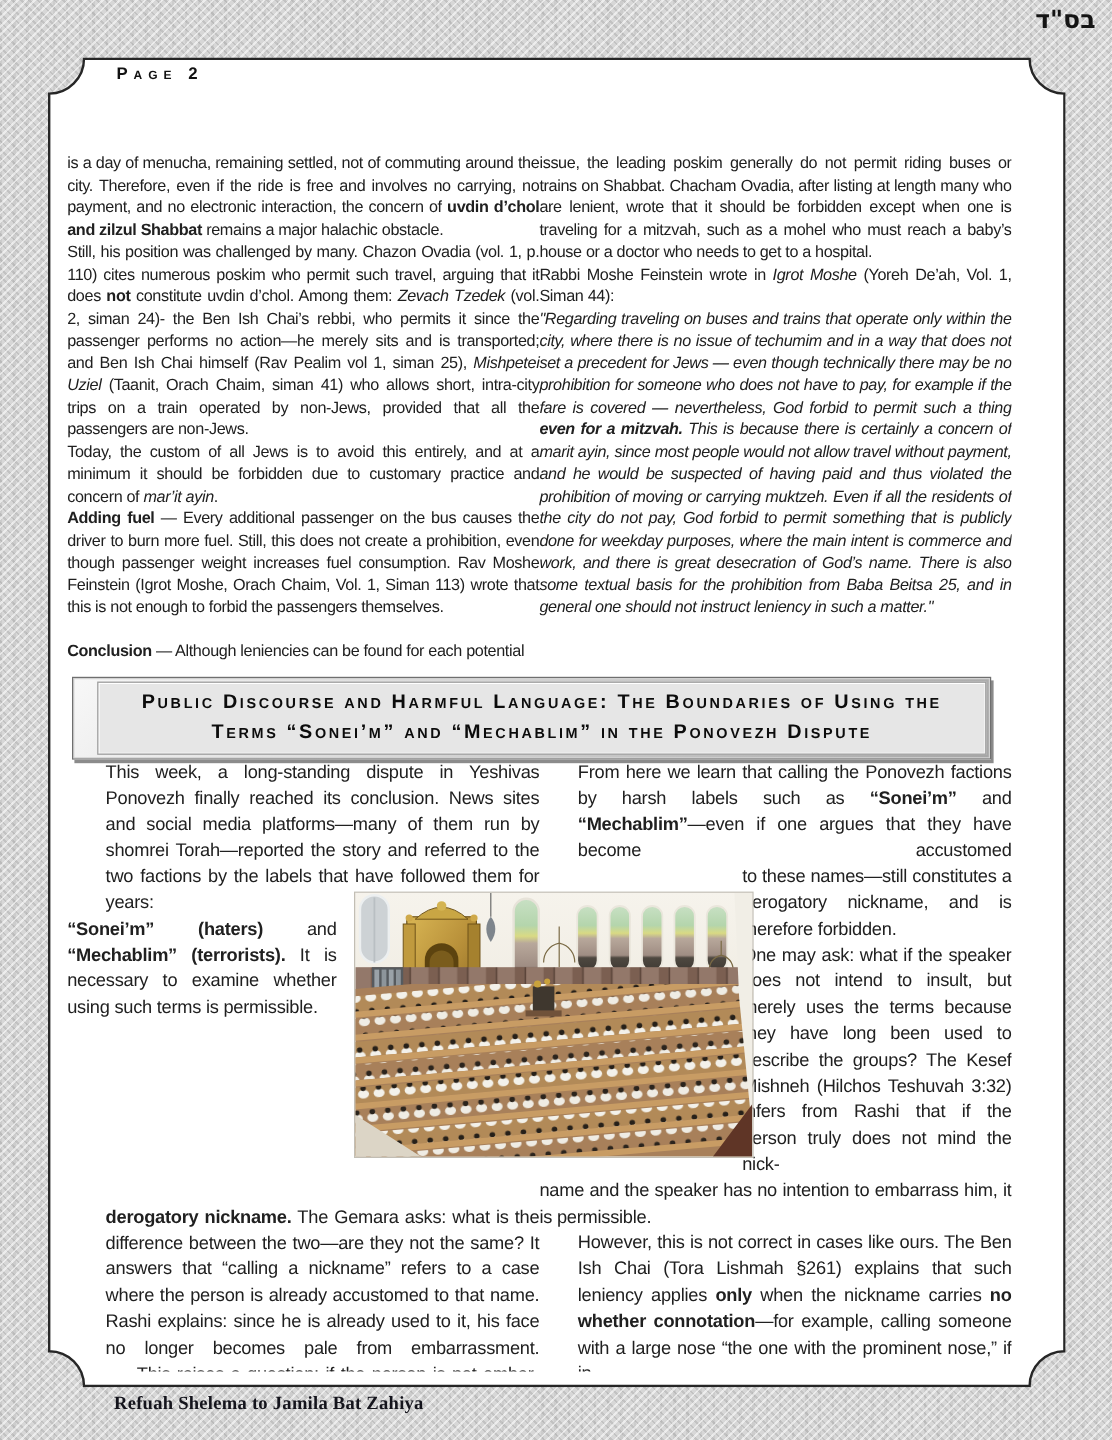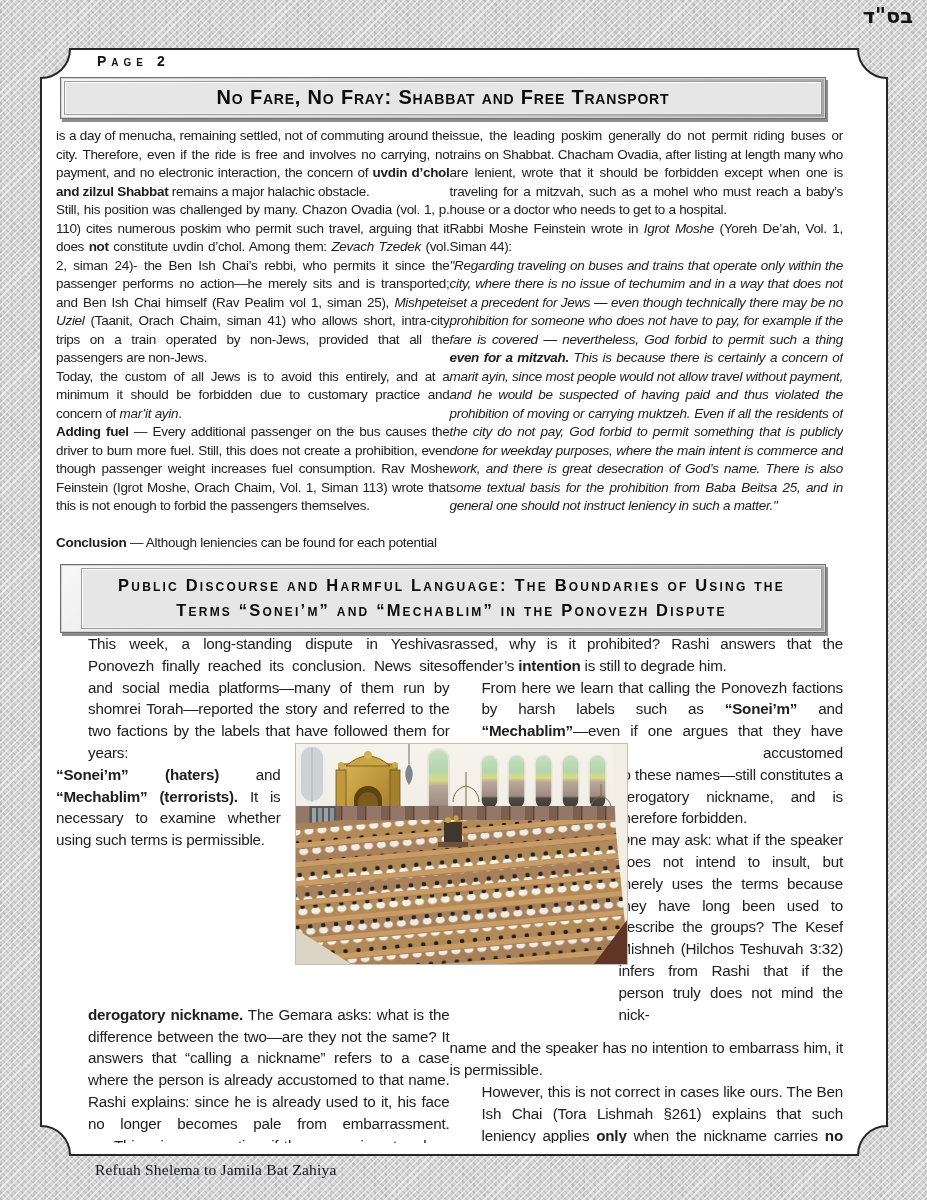--- a/index.html
+++ b/index.html
@@ -34,48 +34,43 @@
   .band1{top:79px;height:432px;overflow:hidden;}
   .band2{top:585px;height:510px;overflow:hidden;}
   .col{width:414px;text-align:justify;color:#202020;}
   .a1 .col{font-size:13.5px;line-height:18.5px;letter-spacing:-0.3px;}
   .a2 .col{font-size:15.2px;line-height:21.8px;letter-spacing:-0.2px;}
   .b{font-weight:bold;}
   .i{font-style:italic;}
   .tab{display:inline-block;width:26px;}
   .jl{text-align-last:justify;margin-left:32px;}
   .clr{clear:right;}
-  .cll{clear:left;margin-top:12px;}
+  .cll{clear:left;}
   .cut{display:block;}
   .cut-r{float:right;width:162px;height:240px;margin-left:7px;}
   .cut-l{float:left;width:162px;height:240px;margin-right:7px;}
   .photo{position:absolute;left:256px;top:696px;width:331px;height:220px;overflow:hidden;
        outline:1px solid #c2beb4;background:#efece4;}
   .footer{position:absolute;left:95px;top:1161px;font-family:"Liberation Serif","DejaVu Serif",serif;
-       font-weight:normal;font-size:15.5px;letter-spacing:.2px;color:#14141c;}
+       font-weight:bold;font-size:15.5px;letter-spacing:.2px;color:#14141c;}
 </style>
 </head>
 <body>
 
 <div id="canvas">
 
   <div class="bsd">בס"ד</div>
 
   <div class="sheet">
     <svg class="sheet-outline" width="848" height="1108" viewBox="0 0 848 1108">
       <path d="M30,1 H818 A29,29 0 0 0 847,30 V1078 A29,29 0 0 0 818,1107 H30 A29,29 0 0 0 1,1078 V30 A29,29 0 0 0 30,1 Z" fill="#ffffff" stroke="#262626" stroke-width="2"></path>
     </svg>
 
     <div class="page-label">Page 2</div>
 
-    <div class="hbox hbox1">
-      <div class="hbox-inner">
-        <span class="htitle t1">No Fare, No Fray: Shabbat and Free Transport</span>
-      </div>
-    </div>
 
     <div class="band band1 a1">
       <div class="col">
         <div>is a day of menucha, remaining settled, not of commuting around the city. Therefore, even if the ride is free and involves no carrying, no payment, and no electronic interaction, the concern of <span class="b">uvdin d’chol and zilzul Shabbat</span> remains a major halachic obstacle.<br>Still, his position was challenged by many. Chazon Ovadia (vol. 1, p. 110) cites numerous poskim who permit such travel, arguing that it does <span class="b">not</span> constitute uvdin d’chol. Among them: <span class="i">Zevach Tzedek</span> (vol. 2, siman 24)- the Ben Ish Chai’s rebbi, who permits it since the passenger performs no action—he merely sits and is transported; and Ben Ish Chai himself (Rav Pealim vol 1, siman 25), <span class="i">Mishpetei Uziel</span> (Taanit, Orach Chaim, siman 41) who allows short, intra-city trips on a train operated by non-Jews, provided that all the passengers are non-Jews.<br>Today, the custom of all Jews is to avoid this entirely, and at a minimum it should be forbidden due to customary practice and concern of <span class="i">mar’it ayin</span>.<br> <span class="b">Adding fuel</span> — Every additional passenger on the bus causes the driver to burn more fuel. Still, this does not create a prohibition, even though passenger weight increases fuel consumption. Rav Moshe Feinstein (Igrot Moshe, Orach Chaim, Vol. 1, Siman 113) wrote that this is not enough to forbid the passengers themselves.<br><br><span class="b">Conclusion</span> — Although leniencies can be found for each potential</div>
       </div>
       <div class="col">
         <div>issue, the leading poskim generally do not permit riding buses or trains on Shabbat. Chacham Ovadia, after listing at length many who are lenient, wrote that it should be forbidden except when one is traveling for a mitzvah, such as a mohel who must reach a baby’s house or a doctor who needs to get to a hospital.<br>Rabbi Moshe Feinstein wrote in <span class="i">Igrot Moshe</span> (Yoreh De’ah, Vol. 1, Siman 44):<br><span class="i">"Regarding traveling on buses and trains that operate only within the city, where there is no issue of techumim and in a way that does not set a precedent for Jews — even though technically there may be no prohibition for someone who does not have to pay, for example if the fare is covered — nevertheless, God forbid to permit such a thing </span><span class="b i">even for a mitzvah.</span><span class="i"> This is because there is certainly a concern of marit ayin, since most people would not allow travel without payment, and he would be suspected of having paid and thus violated the prohibition of moving or carrying muktzeh. Even if all the residents of the city do not pay, God forbid to permit something that is publicly done for weekday purposes, where the main intent is commerce and work, and there is great desecration of God’s name. There is also some textual basis for the prohibition from Baba Beitsa 25, and in general one should not instruct leniency in such a matter."</span></div>
       </div>
     </div>
 
@@ -88,21 +83,20 @@
     <div class="band band2 a2">
       <div class="col">
         <div class="jl">This week, a long-standing dispute in Yeshivas Ponovezh finally reached its conclusion. News sites and social media platforms—many of them run by shomrei Torah—reported the story and referred to the two factions by the labels that have followed them for years:</div>
         <div>
           <span class="cut cut-r"></span>
           <span><span class="b">“Sonei’m” (haters)</span> and <span class="b">“Mechablim” (terrorists).</span> It is necessary to examine whether using such terms is permissible.</span>
         </div>
         <div class="clr jl"><span class="b">derogatory nickname.</span> The Gemara asks: what is the difference between the two—are they not the same? It answers that “calling a nickname” refers to a case where the person is already accustomed to that name. Rashi explains: since he is already used to it, his face no longer becomes pale from embarrassment.<br><span class="tab"></span>This raises a question: if the person is not embar-</div>
       </div>
       <div class="col">
-        <div>rassed, why is it prohibited? Rashi answers that the offender’s <span class="b">intention</span> is still to degrade him.</div>
         <div class="jl">From here we learn that calling the Ponovezh factions by harsh labels such as <span class="b">“Sonei’m”</span> and <span class="b">“Mechablim”</span>—even if one argues that they have become accustomed</div>
         <div>
           <span class="cut cut-l"></span>
           <span>to these names—still constitutes a derogatory nickname, and is therefore forbidden.</span>
         </div>
         <div class="jl">One may ask: what if the speaker does not intend to insult, but merely uses the terms because they have long been used to describe the groups? The Kesef Mishneh (Hilchos Teshuvah 3:32) infers from Rashi that if the person truly does not mind the nick-</div>
         <div class="cll">name and the speaker has no intention to embarrass him, it is permissible.</div>
         <div class="jl">However, this is not correct in cases like ours. The Ben Ish Chai (Tora Lishmah §261) explains that such leniency applies <span class="b">only</span> when the nickname carries <span class="b">no whether connotation</span>—for example, calling someone with a large nose “the one with the prominent nose,” if in</div>
       </div>
     </div>

